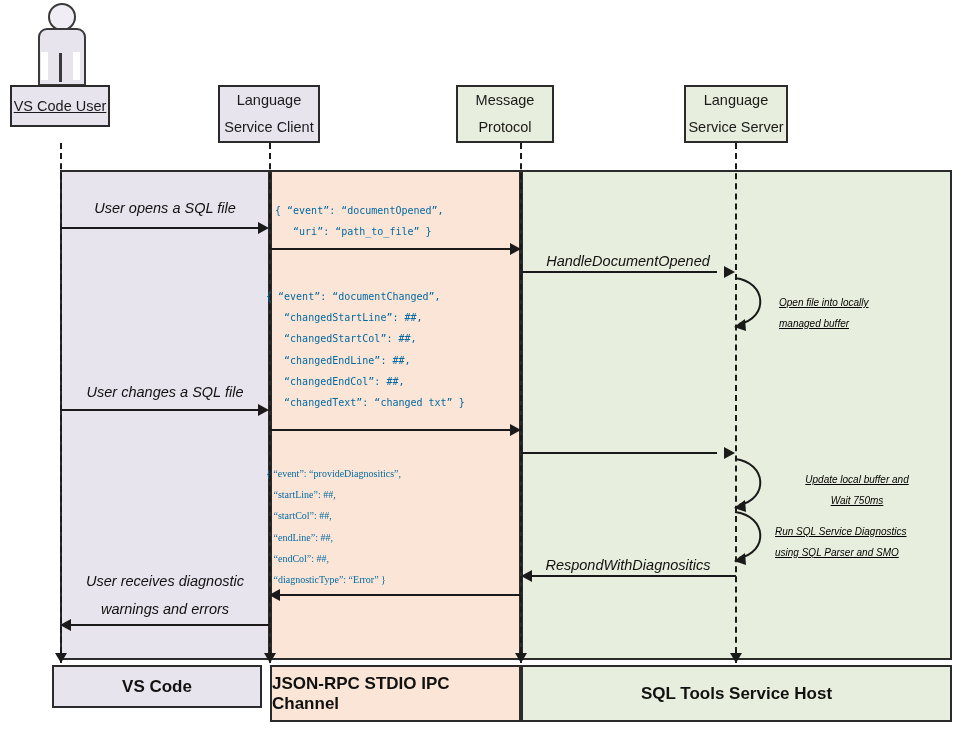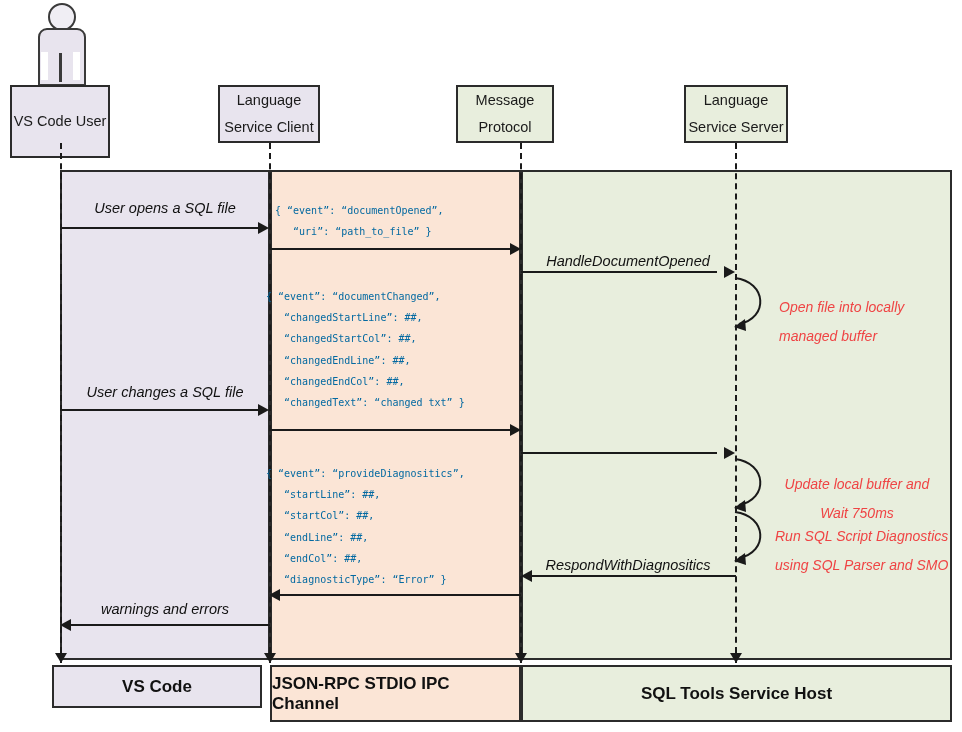--- a/index.html
+++ b/index.html
@@ -36,22 +36,22 @@
   .arrowL{position:absolute;width:0;height:0;
           border-top:6px solid transparent;border-bottom:6px solid transparent;
           border-right:11px solid #1a1a1a;}
   .arrowD{position:absolute;width:0;height:0;
           border-left:6px solid transparent;border-right:6px solid transparent;
           border-top:10px solid #1a1a1a;}
 
   
   .mlabel{position:absolute;font-style:italic;font-size:14.5px;color:#111;
           white-space:nowrap;text-align:center;}
-  .nlabel{position:absolute;font-style:italic;font-size:14px;color:#ef4444;
-          white-space:nowrap;line-height:2.05;}
+  .nlabel{position:absolute;font-style:italic;font-size:10px;color:#000000;
+          white-space:nowrap;line-height:2.05;text-decoration:underline;}
   .jsonblk{position:absolute;font-family:"DejaVu Sans Mono", monospace;
            font-size:10px;color:#0369a1;white-space:pre;line-height:2.12;}
 
   
   .actor-head{position:absolute;border:2.5px solid #3a3a3a;border-radius:50%;
               background:#f0eef4;}
   .actor-body{position:absolute;background:#e8e4ee;border:2.5px solid #3a3a3a;
               border-radius:9px 9px 0 0;}
   .actor-slitL{position:absolute;background:#fff;}
   .actor-slitR{position:absolute;background:#fff;}
@@ -67,21 +67,21 @@
     <div class="actor-body" style="left:38px;top:28px;width:44px;height:54px;"></div>
     <div class="actor-slitL" style="left:40.5px;top:52px;width:7px;height:28px;"></div>
     <div class="actor-slitR" style="left:72.5px;top:52px;width:7px;height:28px;"></div>
     <div class="actor-legsep" style="left:58.5px;top:53px;width:3px;height:29px;"></div>
   </div>
 
   <div class="band band-vscode" style="left:60px;top:170px;width:210px;height:490px;"></div>
   <div class="band band-ipc" style="left:270px;top:170px;width:251px;height:490px;"></div>
   <div class="band band-host" style="left:521px;top:170px;width:431px;height:490px;"></div>
 
-  <div class="hdrbox hdr-lav" style="left:10px;top:85px;width:100px;height:73px;">
+  <div class="hdrbox hdr-lav" style="left:10px;top:85px;width:100px;height:42px;text-decoration:underline;">
     <span>VS Code User</span>
   </div>
 
   <div class="hdrbox hdr-lav" style="left:218px;top:85px;width:102px;height:58px;">
     <span>Language</span>
     <span>Service Client</span>
   </div>
 
   <div class="hdrbox hdr-grn" style="left:456px;top:85px;width:98px;height:58px;">
     <span>Message</span>
@@ -140,37 +140,38 @@
     <path d="M2,4 C34,8 36,44 6,50" fill="none" stroke="#1a1a1a" stroke-width="2"></path>
     <polygon points="12,45 1,53 13,57" fill="#1a1a1a"></polygon>
   </svg>
   <div class="nlabel" style="left:777px;top:470px;text-align:center;width:160px;"><span>Update local buffer and</span><br>
 <span>Wait 750ms</span></div>
 
   <svg class="abs" width="46" height="60" style="left:733px;top:508px;">
     <path d="M2,4 C34,8 36,44 6,50" fill="none" stroke="#1a1a1a" stroke-width="2"></path>
     <polygon points="12,45 1,53 13,57" fill="#1a1a1a"></polygon>
   </svg>
-  <div class="nlabel" style="left:775px;top:522px;"><span>Run SQL Script Diagnostics</span><br>
+  <div class="nlabel" style="left:775px;top:522px;"><span>Run SQL Service Diagnostics</span><br>
 <span>using SQL Parser and SMO</span></div>
 
-  <div class="jsonblk" style="left:266px;top:463px;"><span>{ “event”: “provideDiagnositics”,</span>
+  <div class="jsonblk" style="left:266px;top:463px;font-family:Liberation Serif, serif;"><span>{ “event”: “provideDiagnositics”,</span>
 <span>   “startLine”: ##,</span>
 <span>   “startCol”: ##,</span>
 <span>   “endLine”: ##,</span>
 <span>   “endCol”: ##,</span>
 <span>   “diagnosticType”: “Error” }</span></div>
 
   <div class="mlabel" style="left:521px;top:557px;width:214px;">RespondWithDiagnositics</div>
   <div class="msgline" style="left:531px;top:575px;width:205px;"></div>
   <div class="arrowL" style="left:521px;top:570px;"></div>
 
   <div class="msgline" style="left:280px;top:594px;width:241px;"></div>
   <div class="arrowL" style="left:269px;top:589px;"></div>
 
+  <div class="mlabel" style="left:60px;top:573px;width:210px;">User receives diagnostic</div>
   <div class="mlabel" style="left:60px;top:601px;width:210px;">warnings and errors</div>
   <div class="msgline" style="left:70px;top:624px;width:200px;"></div>
   <div class="arrowL" style="left:60px;top:619px;"></div>
 
   <div class="arrowD" style="left:55px;top:653px;"></div>
   <div class="arrowD" style="left:264px;top:653px;"></div>
   <div class="arrowD" style="left:515px;top:653px;"></div>
   <div class="arrowD" style="left:730px;top:653px;"></div>
 
   <div class="footbox band-vscode" style="left:52px;top:665px;width:210px;height:43px;">

